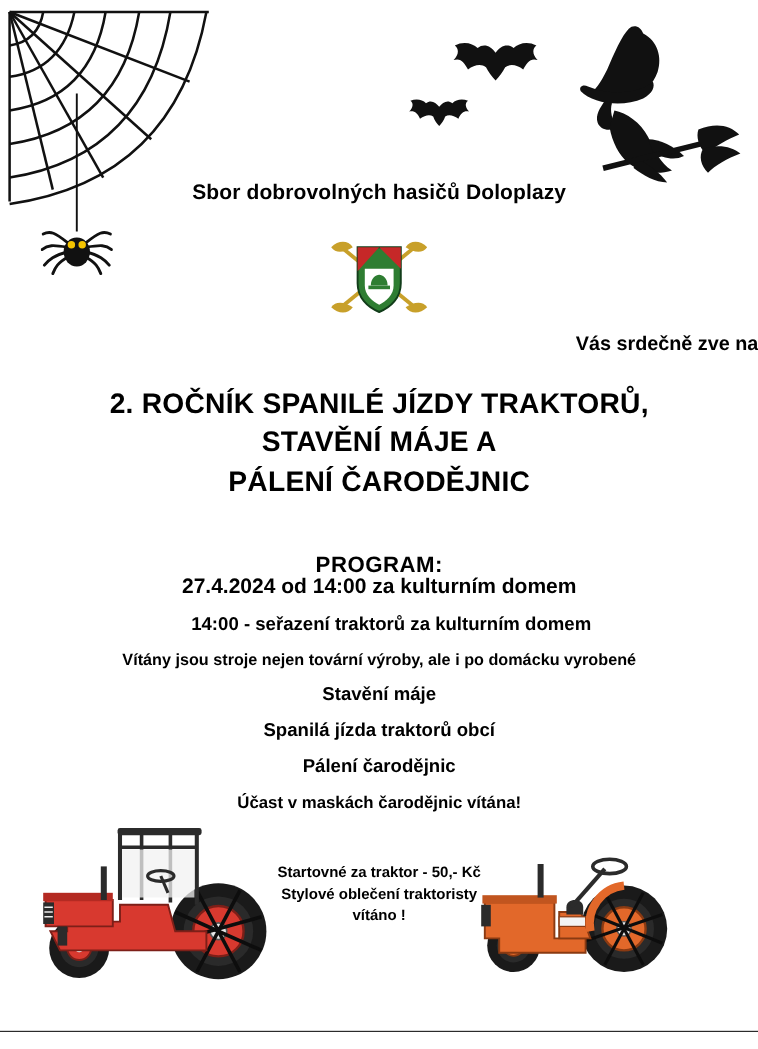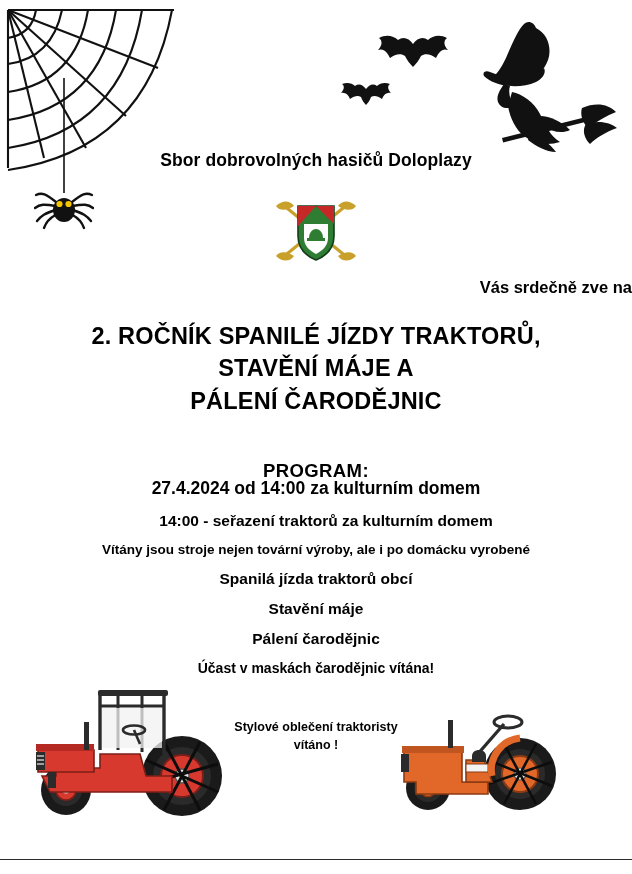--- a/index.html
+++ b/index.html
@@ -242,27 +242,28 @@
     <div>PÁLENÍ ČARODĚJNIC</div>
   </div>
 
   <div class="center" id="datetime">27.4.2024  od 14:00 za kulturním domem</div>
 
   <div class="center" id="program-heading">PROGRAM:</div>
 
   <div class="center" id="program-list">
     <div class="item p0">14:00 -  seřazení traktorů za kulturním domem</div>
     <div class="item p1">Vítány jsou stroje nejen tovární výroby, ale i po domácku vyrobené</div>
+    <div class="item p3">Stavění máje</div>
     <div class="item p2">Spanilá jízda traktorů obcí</div>
-    <div class="item p3">Stavění máje</div>
     <div class="item p4">Pálení čarodějnic</div>
     <div class="item p5">Účast v maskách čarodějnic vítána!</div>
   </div>
 
   <div class="center" id="fee-block">
+    <div>Startovné za traktor - 50,- Kč</div>
     <div>Stylové oblečení traktoristy</div>
     <div>vítáno !</div>
   </div>
 
   <div class="art" id="tractor-left">
     <svg width="210" height="150" viewBox="0 0 210 150">
 
       <circle cx="160" cy="104" r="40" fill="#1a1a1a"></circle>
       <circle cx="160" cy="104" r="29" fill="#2a2a2a"></circle>
       <circle cx="160" cy="104" r="21" fill="#d8392f" stroke="#7d1f18" stroke-width="2"></circle>

